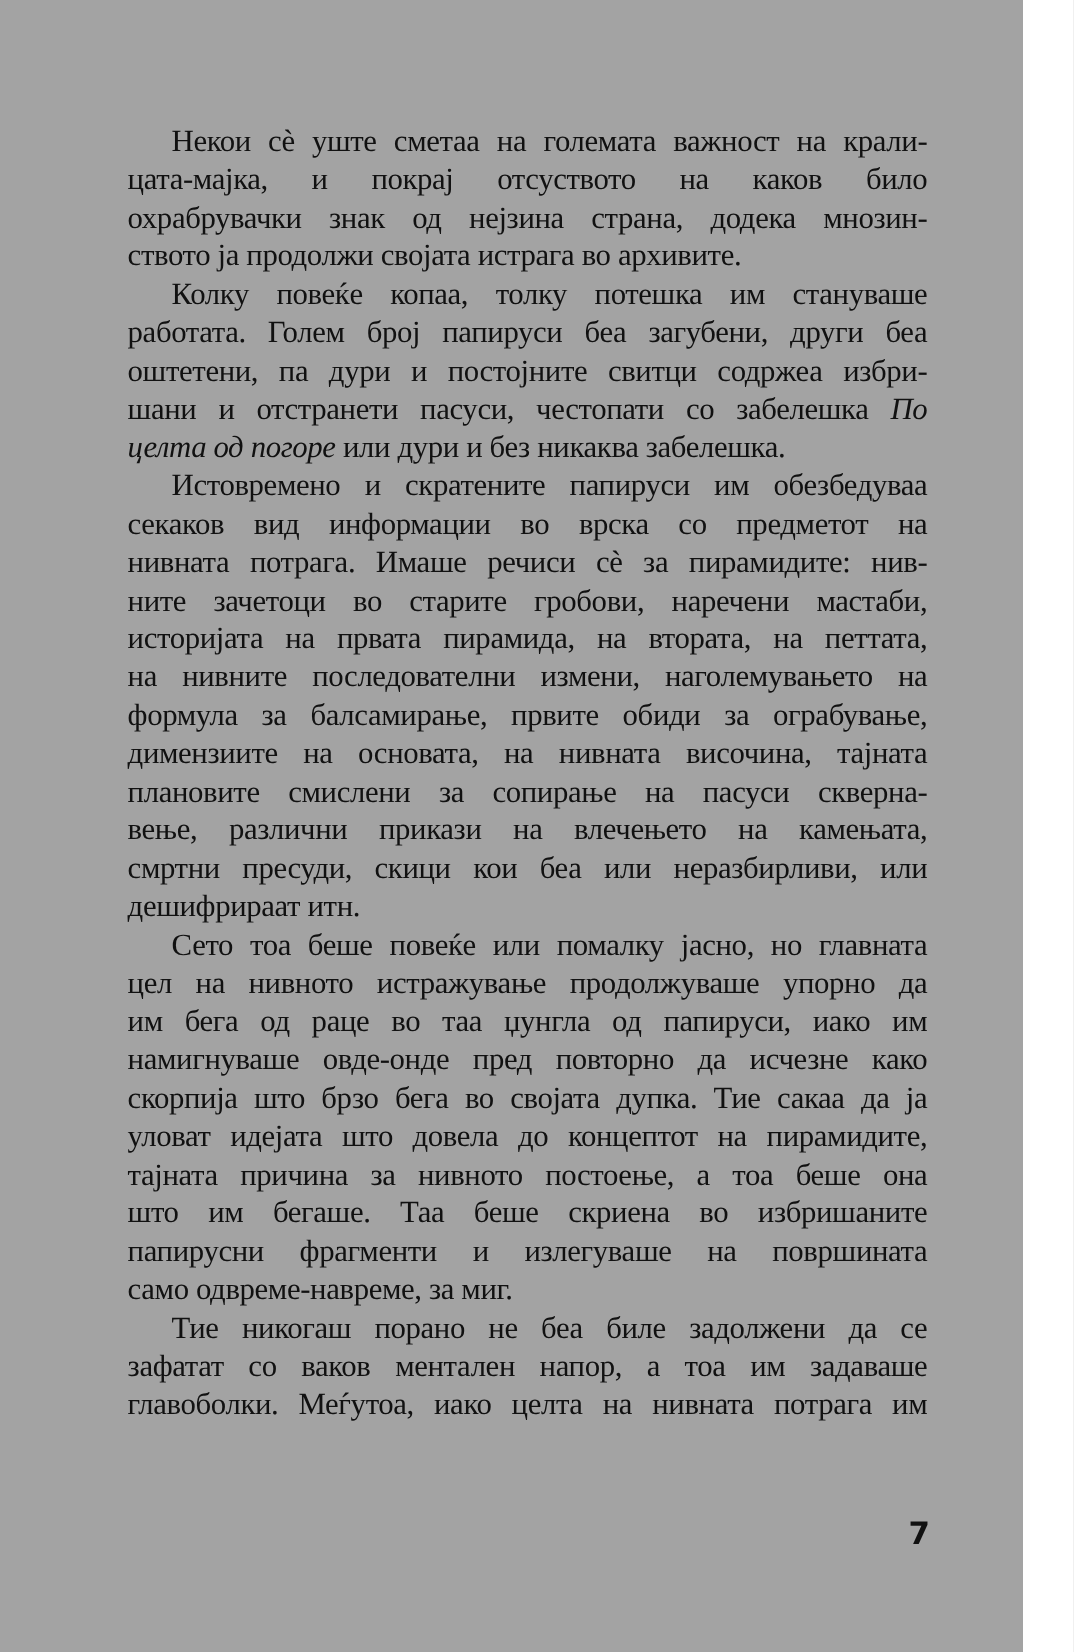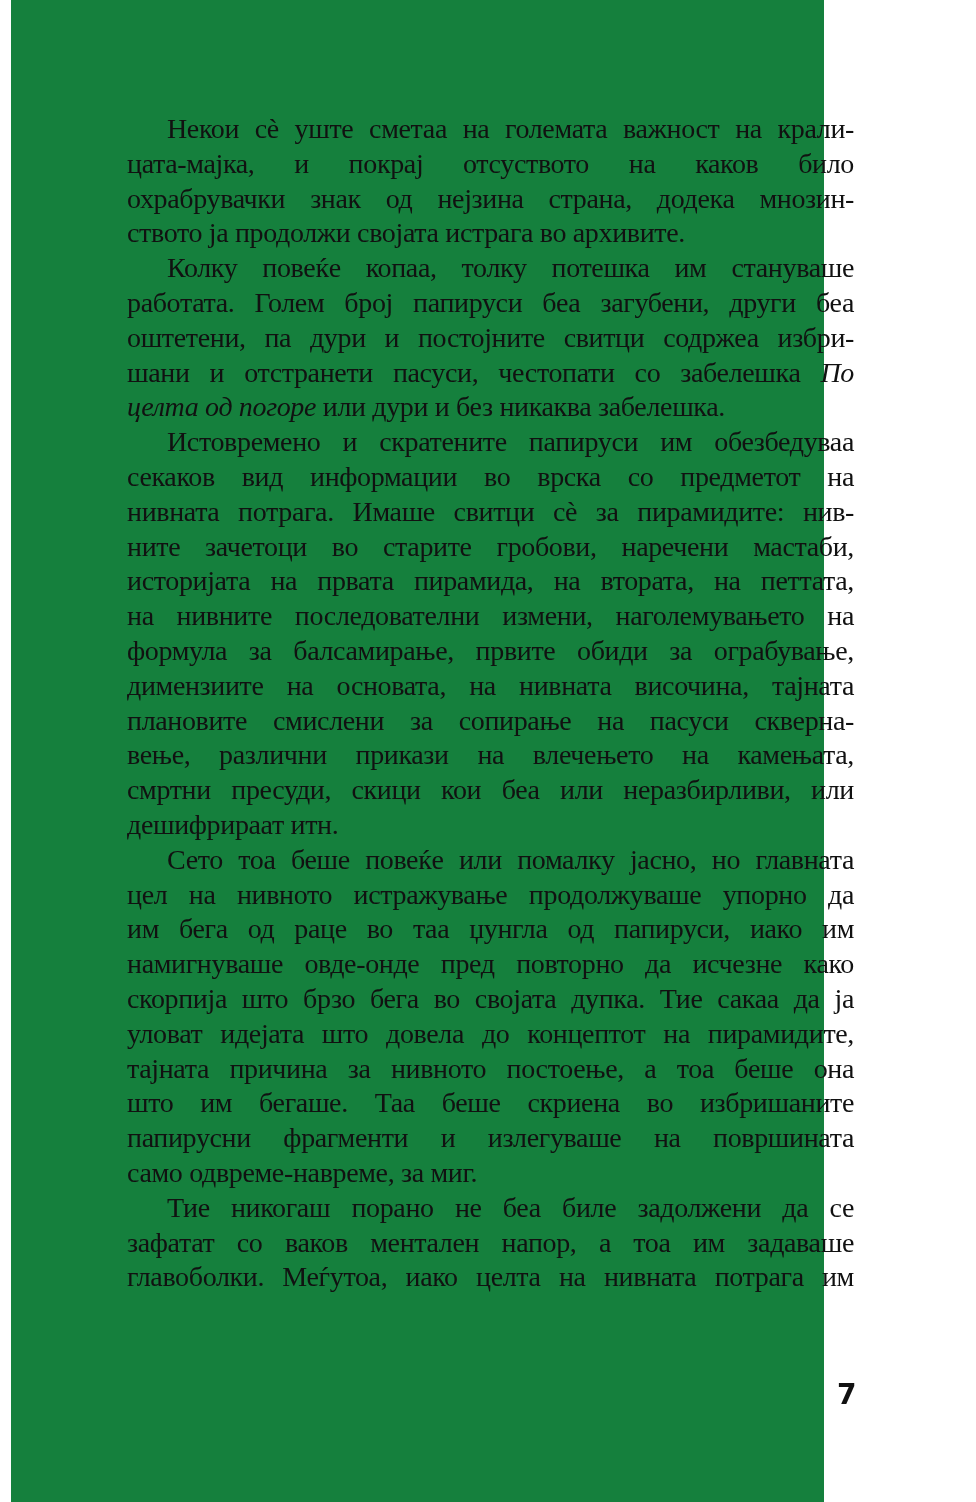--- a/index.html
+++ b/index.html
@@ -1,17 +1,17 @@
 <!DOCTYPE html>
 <html><head>
 <meta charset="utf-8">
 <style>
   html, body { margin: 0; padding: 0; background: #ffffff; }
   body { width: 976px; height: 1502px; position: relative; overflow: hidden; }
-  .page { position: absolute; left: 11px; top: 0; width: 813px; height: 1502px; background: #15803d; }
+  .page { position: absolute; left: 0; top: 0; width: 930px; height: 1502px; background: #a3a3a3; }
   .text-block {
     position: absolute; left: 116px; top: 112px; width: 727px;
     font-family: "Liberation Serif", "DejaVu Serif", serif;
     font-size: 28px; color: #111;
   }
   .line {
     display: block; height: 34.8px; line-height: 34.8px;
     white-space: nowrap; text-align: justify; text-align-last: justify;
     letter-spacing: -0.35px;
   }
@@ -41,21 +41,21 @@
       <span class="line indent">Колку повеќе копаа, толку потешка им стануваше</span>
       <span class="line">работата. Голем број папируси беа загубени, други беа</span>
       <span class="line">оштетени, па дури и постојните свитци содржеа избри-</span>
       <span class="line"><span>шани и отстранети пасуси, честопати со забелешка </span><i>По</i></span>
       <span class="line last"><i>целта од погоре</i> <span>или дури и без никаква забелешка.</span></span>
     </div>
 
     <div>
       <span class="line indent">Истовремено и скратените папируси им обезбедуваа</span>
       <span class="line">секаков вид информации во врска со предметот на</span>
-      <span class="line">нивната потрага. Имаше свитци сè за пирамидите: нив-</span>
+      <span class="line">нивната потрага. Имаше речиси сè за пирамидите: нив-</span>
       <span class="line">ните зачетоци во старите гробови, наречени мастаби,</span>
       <span class="line">историјата на првата пирамида, на втората, на петтата,</span>
       <span class="line">на нивните последователни измени, наголемувањето на</span>
       <span class="line">формула за балсамирање, првите обиди за ограбување,</span>
       <span class="line">димензиите на основата, на нивната височина, тајната</span>
       <span class="line">плановите смислени за сопирање на пасуси скверна-</span>
       <span class="line">вење, различни прикази на влечењето на камењата,</span>
       <span class="line">смртни пресуди, скици кои беа или неразбирливи, или</span>
       <span class="line last">дешифрираат итн.</span>
     </div>

